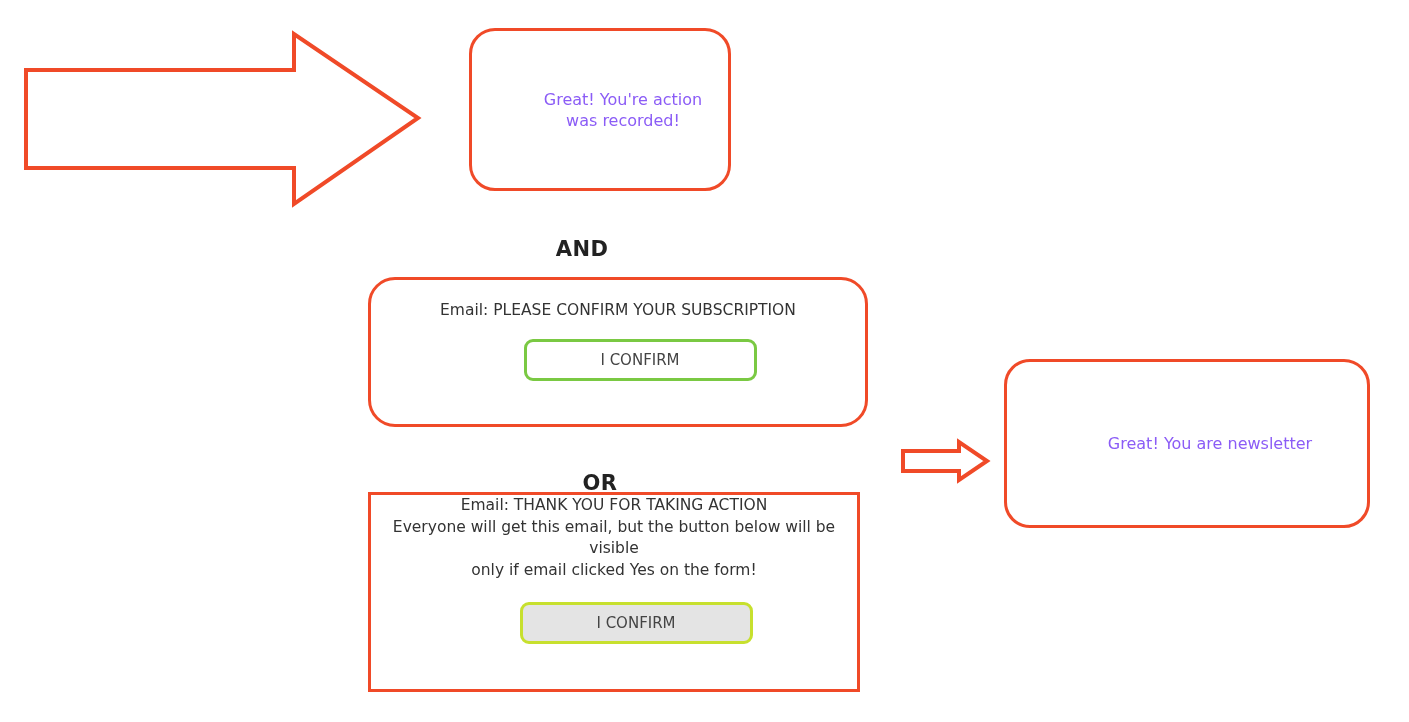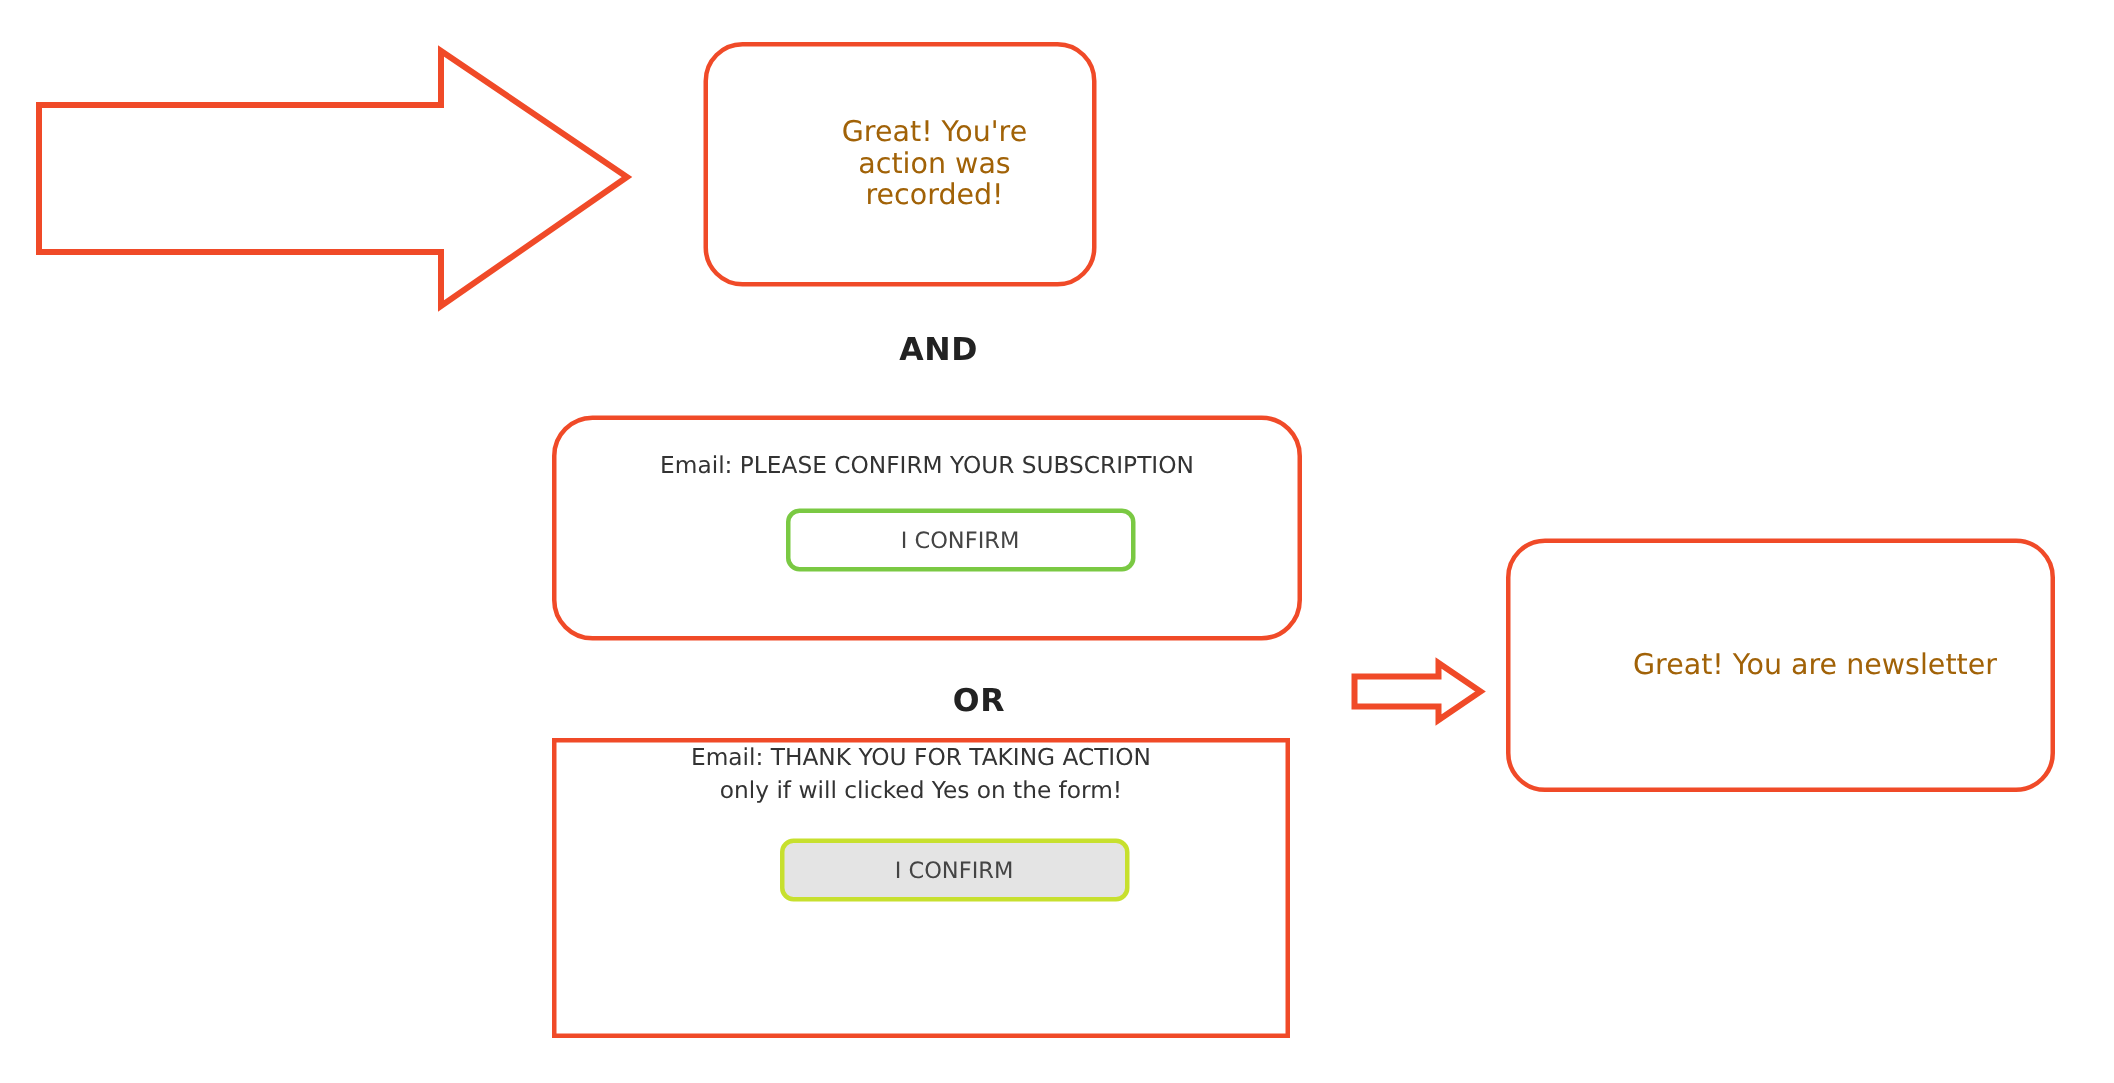--- a/index.html
+++ b/index.html
@@ -47,35 +47,36 @@
   .bubble {
     border: 3px solid #f04a28;
     border-radius: 26px;
     background: #ffffff;
     display: flex;
     align-items: center;
     justify-content: center;
     text-align: center;
   }
   .bubble-text {
-    font-size: 19px;
+    font-size: 16px;
     line-height: 21px;
-    color: #a16207;
+    color: #8b5cf6;
     padding: 0 22px;
     margin-left: 46px;
   }
 
   
   .connector {
     position: absolute;
     font-size: 21px;
     font-weight: bold;
     color: #222222;
     letter-spacing: 0.4px;
-    text-align: right;
+    text-align: center;
+    margin-top: 16px;
   }
 
   
   .email-panel {
     border: 3px solid #f04a28;
     background: #ffffff;
     display: flex;
     flex-direction: column;
     align-items: center;
     box-sizing: border-box;
@@ -142,21 +143,22 @@
     </div>
   </div>
 
   <div class="connector" style="left:530px; top:455px; width:140px;">
     <span>OR</span>
   </div>
 
   <div class="node email-panel" style="left:368px; top:492px; width:492px; height:200px; ">
     <div class="email-lines">
       <span class="email-line">Email: THANK YOU FOR TAKING ACTION</span>
-      <span class="email-line">only if will clicked Yes on the form!</span>
+      <span class="email-line">Everyone will get this email, but the button below will be visible</span>
+      <span class="email-line">only if email clicked Yes on the form!</span>
     </div>
     <div class="cta cta-filled" style="margin-top:21px; width:233px; height:42px;">
       <span>I CONFIRM</span>
     </div>
   </div>
 
   <div class="node" style="left:900px; top:439px; width:90px; height:44px;">
     <svg class="arrow-svg" width="90" height="44" viewBox="0 0 90 44">
       <polygon points="3,12 59,12 59,3 87,22 59,41 59,32 3,32" fill="#ffffff" stroke="#f04a28" stroke-width="4" stroke-linejoin="miter"></polygon>
     </svg>

